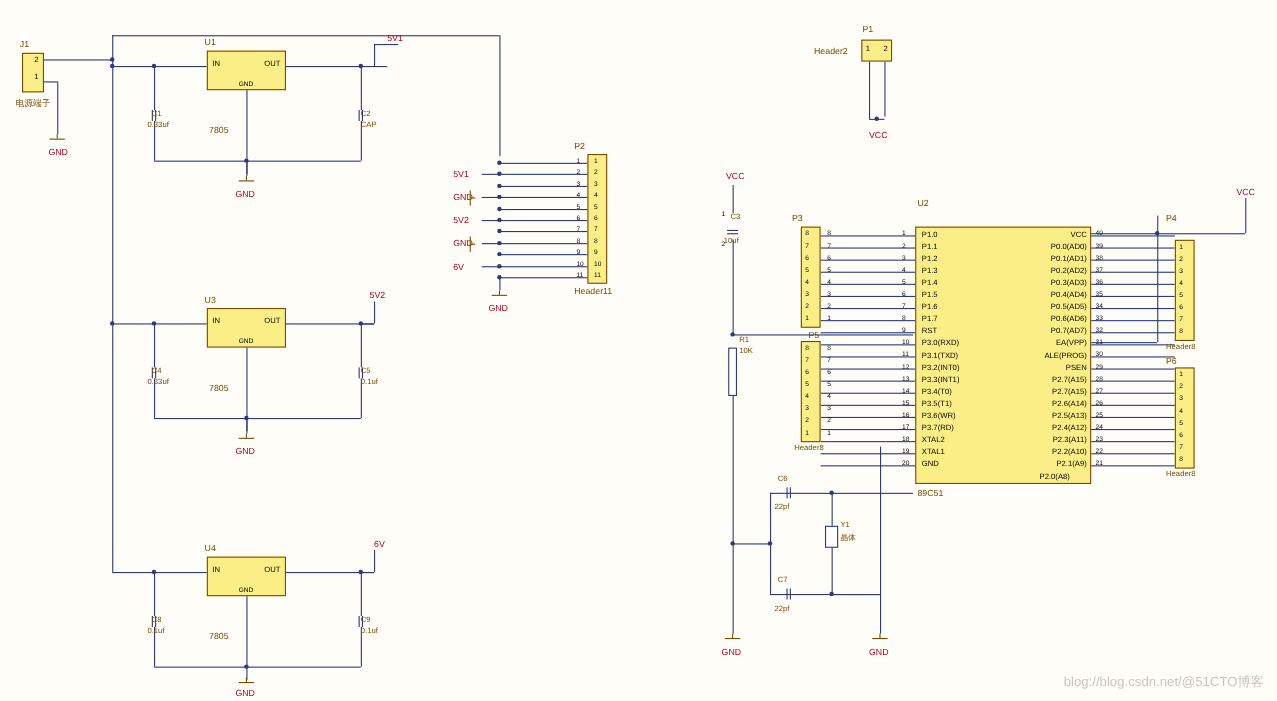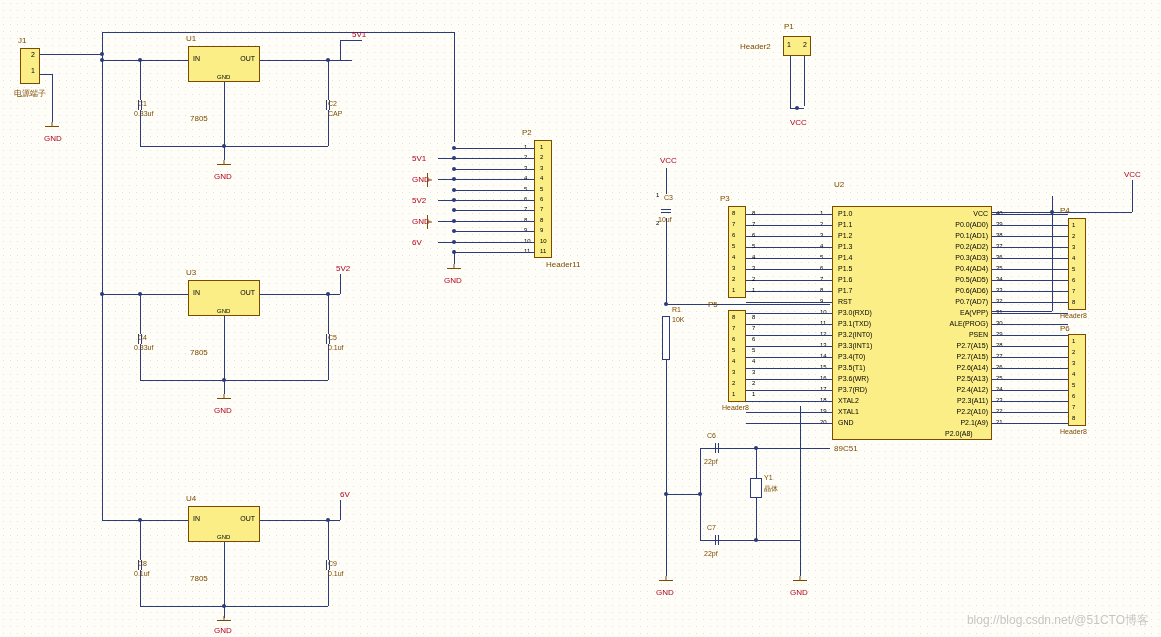--- a/index.html
+++ b/index.html
@@ -142,21 +142,21 @@
 <div class="des" style="left:328px;top:560px;font-size:7px">C9</div>
 <div class="des" style="left:328px;top:570px;font-size:7px">0.1uf</div>
 <div class="wire v" style="left:224px;top:542px;height:76px"></div>
 <div class="wire h" style="left:140px;top:606px;width:188px"></div>
 <div class="jnc" style="left:224px;top:606px"></div>
 <div class="gnd" style="left:217px;top:616px"></div>
 <div class="net" style="left:214px;top:626px">GND</div>
 
 <div class="hdr" style="left:534px;top:140px;width:18px;height:118px"></div>
 <div class="des" style="left:522px;top:128px">P2</div>
-<div class="des" style="left:546px;top:260px">Header11</div>
+<div class="des" style="left:522px;top:260px">Header11</div>
 <div id="p2-pins">
     <div class="pnum" style="left:540px;top:144px">1</div>
     <div class="pnum" style="left:524px;top:144px">1</div>
     <div class="wire h" style="left:454px;top:148px;width:80px"></div>
     <div class="jnc" style="left:454px;top:148px"></div>
     <div class="pnum" style="left:540px;top:154.4px">2</div>
     <div class="pnum" style="left:524px;top:154.4px">2</div>
     <div class="wire h" style="left:454px;top:158.4px;width:80px"></div>
     <div class="net" style="left:412px;top:154.4px">5V1</div>
     <div class="wire h" style="left:438px;top:158.4px;width:16px"></div>
@@ -399,24 +399,24 @@
 <div class="wire v" style="left:1132px;top:180px;height:32px"></div>
 <div class="net" style="left:1124px;top:170px">VCC</div>
 
 <div class="wire h" style="left:992px;top:311px;width:60px"></div>
 <div class="wire v" style="left:1052px;top:196px;height:115px"></div>
 <div class="jnc" style="left:1052px;top:212px"></div>
 
 <div class="hdr" style="left:728px;top:206px;width:18px;height:92px"></div>
 <div class="des" style="left:720px;top:194px">P3</div>
 <div class="hdr" style="left:728px;top:310px;width:18px;height:92px"></div>
-<div class="des" style="left:708px;top:300px">P5</div>
+<div class="des" style="left:735px;top:300px">P5</div>
 <div class="des" style="left:722px;top:404px;font-size:7px">Header8</div>
 <div class="hdr" style="left:1068px;top:218px;width:18px;height:92px"></div>
-<div class="des" style="left:1060px;top:206px">P4</div>
+<div class="des" style="left:1060px;top:194px">P4</div>
 <div class="des" style="left:1060px;top:312px;font-size:7px">Header8</div>
 <div class="hdr" style="left:1068px;top:334px;width:18px;height:92px"></div>
 <div class="des" style="left:1060px;top:324px">P6</div>
 <div class="des" style="left:1060px;top:428px;font-size:7px">Header8</div>
 <div id="h8">
     <div class="pnum" style="left:732px;top:210px">8</div>
     <div class="pnum" style="left:752px;top:210px">8</div>
     <div class="pnum" style="left:732px;top:221px">7</div>
     <div class="pnum" style="left:752px;top:221px">7</div>
     <div class="pnum" style="left:732px;top:232px">6</div>

